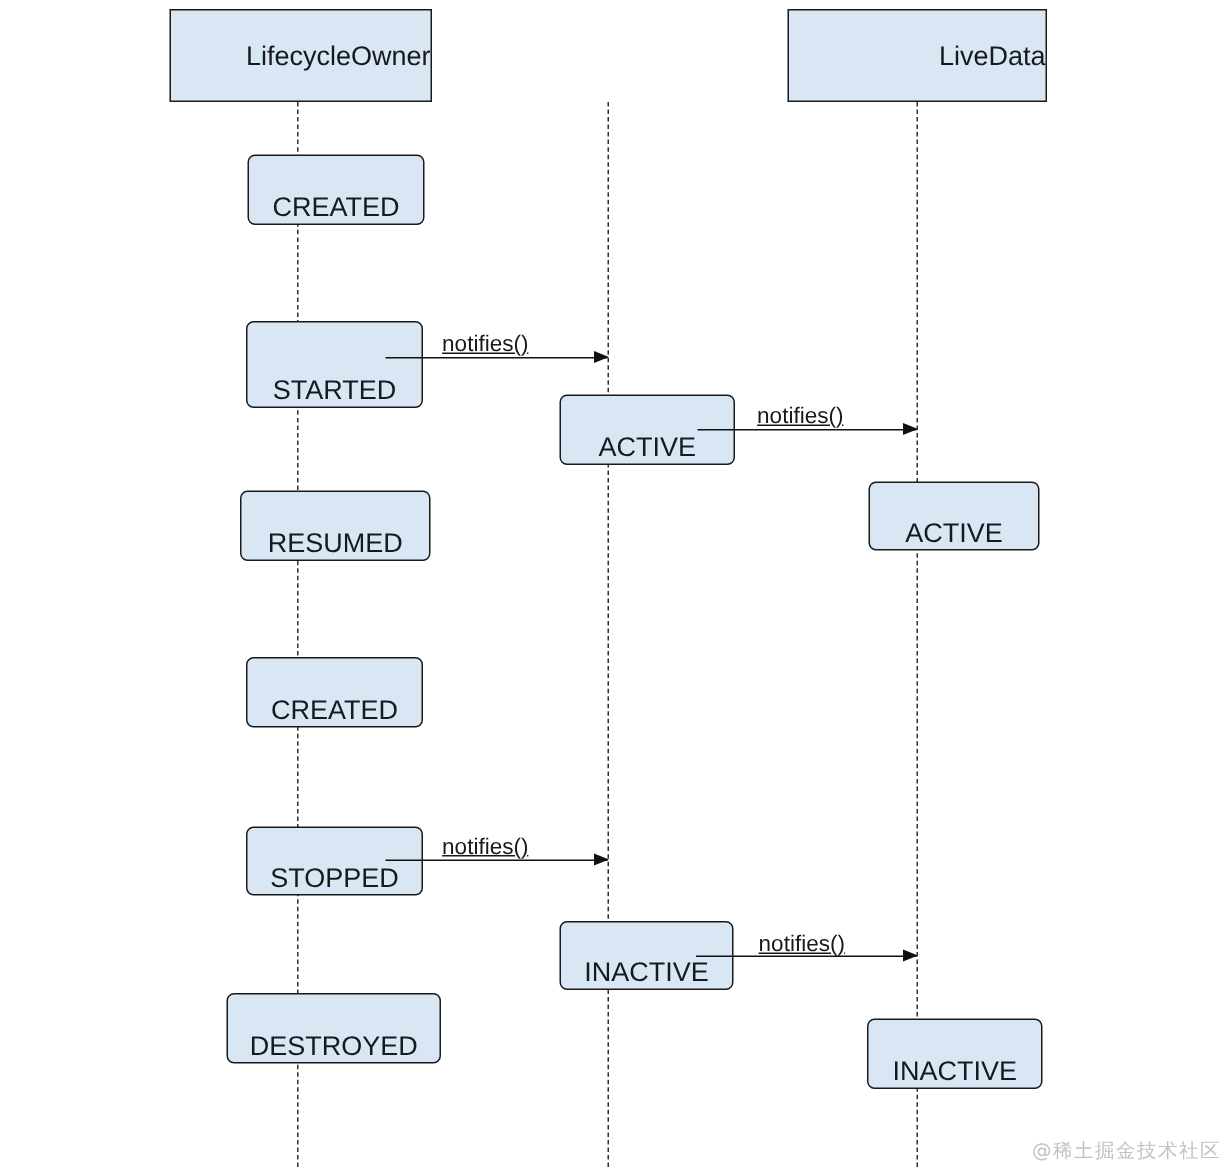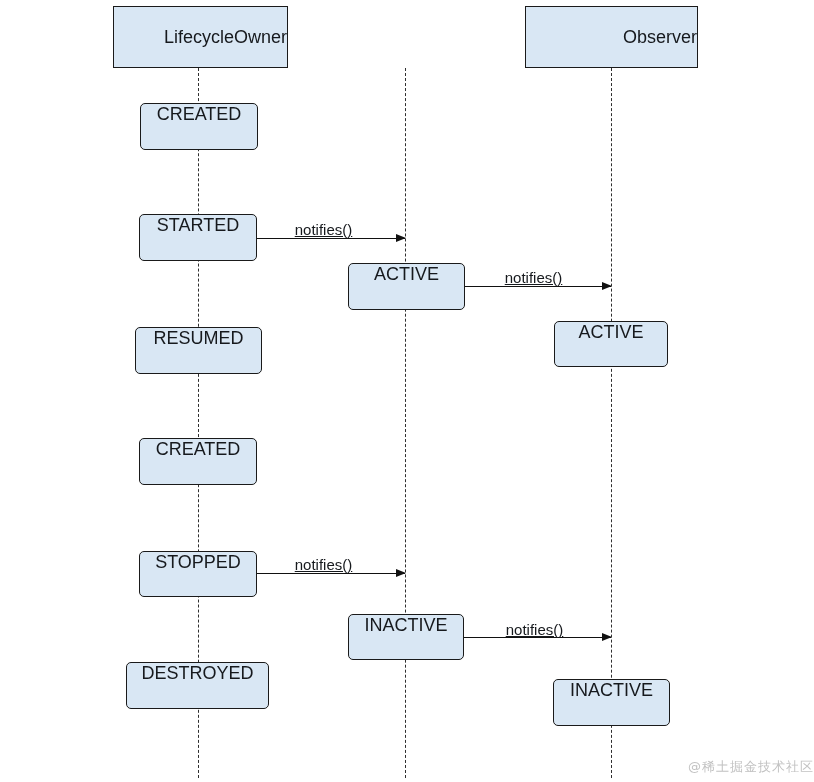--- a/index.html
+++ b/index.html
@@ -18,22 +18,22 @@
     background:var(--box-fill,#d9e7f4);
     border:1.2px solid var(--box-border,#1a1a1a);
     display:flex;align-items:center;justify-content:flex-end;
     font-size:18px;box-sizing:border-box;
   }
   .state{
     position:absolute;
     background:var(--box-fill,#d9e7f4);
     border:1.4px solid var(--box-border,#1a1a1a);
     border-radius:5px;
-    display:flex;align-items:flex-start;justify-content:center;
-    font-size:18px;box-sizing:border-box;
+    display:flex;align-items:flex-end;justify-content:center;
+    font-size:18px;box-sizing:border-box;margin-left:25px;
   }
   .arrow{
     position:absolute;height:0;
     border-top:1.2px solid var(--arrow,#111111);
   }
   .arrow .head{
     position:absolute;right:-1px;top:-5.2px;width:0;height:0;
     border-left:10px solid var(--arrow,#111111);
     border-top:4.6px solid transparent;
     border-bottom:4.6px solid transparent;
@@ -59,27 +59,27 @@
 <div class="canvas">
 
   <div class="lifeline" style="left:198px"></div>
   <div class="lifeline" style="left:405px"></div>
   <div class="lifeline" style="left:611px"></div>
 
   <div class="actor" style="left:113px;width:175px">
     <span>LifecycleOwner</span>
   </div>
   <div class="actor" style="left:525px;width:173px">
-    <span>Observer</span>
+    <span>LiveData</span>
   </div>
 
   <div class="state" style="left:140px;top:103px;width:118px;height:47px">
     <span>CREATED</span>
   </div>
-  <div class="state" style="left:139px;top:214px;width:118px;height:47px">
+  <div class="state" style="left:139px;top:214px;width:118px;height:58px">
     <span>STARTED</span>
   </div>
   <div class="state" style="left:135px;top:327px;width:127px;height:47px">
     <span>RESUMED</span>
   </div>
   <div class="state" style="left:139px;top:438px;width:118px;height:47px">
     <span>CREATED</span>
   </div>
   <div class="state" style="left:126px;top:662px;width:143px;height:47px">
     <span>DESTROYED</span>

